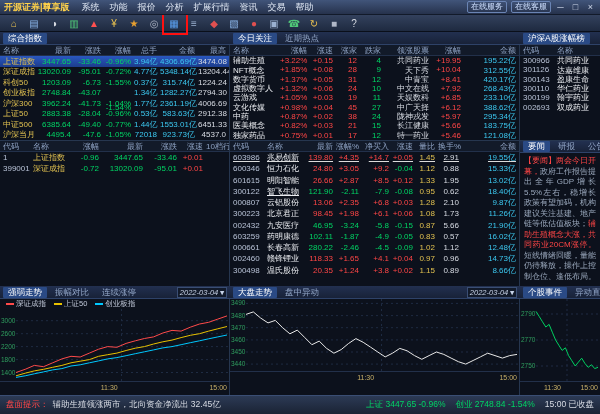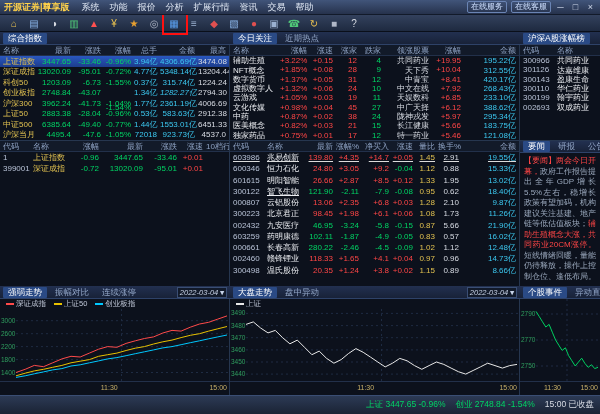--- a/index.html
+++ b/index.html
@@ -139,21 +139,21 @@
       <span class="tcell cyan" style="width: 26px;">0.37亿</span>
       <span class="tcell cyan" style="width: 38px;">315.74亿</span>
       <span class="tcell white" style="width: 31px;">1224.24</span>
     </div>
     <div class="trow" style="height: 10.5px;">
       <span class="tcell yellow left" style="width: 36px;">创业板指</span>
       <span class="tcell dn" style="width: 38px;">2748.84</span>
       <span class="tcell dn" style="width: 30px;">-43.07</span>
       <span class="tcell dn" style="width: 30px; margin-top: 30px;">-1.54%</span>
       <span class="tcell cyan" style="width: 26px;">1.34亿</span>
-      <span class="tcell cyan" style="width: 38px; font-style: italic;">1282.27亿</span>
+      <span class="tcell cyan" style="width: 38px;">1282.27亿</span>
       <span class="tcell white" style="width: 31px;">2794.30</span>
     </div>
     <div class="trow" style="height: 10.5px;">
       <span class="tcell yellow left" style="width: 36px;">沪深300</span>
       <span class="tcell dn" style="width: 38px;">3962.24</span>
       <span class="tcell dn" style="width: 30px;">-41.73</span>
       <span class="tcell dn" style="width: 30px;">-1.04%</span>
       <span class="tcell cyan" style="width: 26px;">1.77亿</span>
       <span class="tcell cyan" style="width: 38px;">2361.19亿</span>
       <span class="tcell white" style="width: 31px;">4006.69</span>
@@ -550,23 +550,20 @@
         <polyline points="16.0,63.5 25.2,60.3 34.3,56.4 43.5,57.7 52.7,53.8 61.9,49.9 71.0,47.3 80.2,48.0 89.4,44.1 98.6,40.2 107.7,37.6 116.9,38.3 126.1,34.4 135.3,31.8 144.4,29.5 153.6,27.9 162.8,24.0 172.0,21.4 181.1,22.1 190.3,18.2 199.5,15.0 208.7,13.3 217.8,10.1 227.0,6.9" fill="none" stroke="#ff4a4a" stroke-width="1"></polyline>
         <polyline points="16.0,66.8 25.2,64.2 34.3,61.9 43.5,60.3 52.7,58.3 61.9,56.4 71.0,53.8 80.2,52.2 89.4,50.6 98.6,47.3 107.7,45.7 116.9,44.1 126.1,41.5 135.3,39.2 144.4,37.6 153.6,35.0 162.8,32.8 172.0,31.1 181.1,28.6 190.3,26.3 199.5,24.7 208.7,22.1 217.8,19.8 227.0,17.5" fill="none" stroke="#e8c100" stroke-width="1"></polyline>
         <polyline points="16.0,68.4 25.2,66.8 34.3,64.8 43.5,62.9 52.7,60.9 61.9,59.6 71.0,57.0 80.2,55.8 89.4,53.8 98.6,51.9 107.7,49.9 116.9,48.6 126.1,46.7 135.3,44.7 144.4,42.8 153.6,40.9 162.8,38.9 172.0,37.6 181.1,35.7 190.3,33.7 199.5,31.8 208.7,29.8 217.8,27.9 227.0,26.0" fill="none" stroke="#00c8ff" stroke-width="1"></polyline>
       </svg></div>
   <div class="xlabels">
     <span class="xl-mid">11:30</span>
     <span class="xl-end">15:00</span>
   </div>
 </div>
 <div class="abs panel" style="left:230px;top:299px;width:290px;height:96px;">
-  <div class="legend">
-      <span class="lg-item"><i style="background: rgb(232, 232, 232);"></i><span>上证</span></span>
-    </div>
   <div class="chart-svg" style="height:72px;"><svg xmlns="http://www.w3.org/2000/svg" width="289" height="72">
         <line x1="16" y1="4.4" x2="288" y2="4.4" stroke="#1e2b42" stroke-width="1" stroke-dasharray="2,3"></line>
         <text x="1" y="6.4" fill="#2f9e5f" font-size="6.5">3490</text>
         <line x1="16" y1="16.6" x2="288" y2="16.6" stroke="#1e2b42" stroke-width="1" stroke-dasharray="2,3"></line>
         <text x="1" y="18.6" fill="#2f9e5f" font-size="6.5">3480</text>
         <line x1="16" y1="28.7" x2="288" y2="28.7" stroke="#1e2b42" stroke-width="1" stroke-dasharray="2,3"></line>
         <text x="1" y="30.7" fill="#2f9e5f" font-size="6.5">3470</text>
         <line x1="16" y1="40.9" x2="288" y2="40.9" stroke="#1e2b42" stroke-width="1" stroke-dasharray="2,3"></line>
         <text x="1" y="42.9" fill="#2f9e5f" font-size="6.5">3460</text>
         <line x1="16" y1="53.0" x2="288" y2="53.0" stroke="#1e2b42" stroke-width="1" stroke-dasharray="2,3"></line>
@@ -592,18 +589,22 @@
         <line x1="47.0" y1="0" x2="47.0" y2="82" stroke="#1e2b42" stroke-dasharray="2,3"></line>
         <polyline points="16.0,12.4 19.3,17.6 22.5,22.8 25.8,28.0 29.1,25.4 32.3,33.2 35.6,41.0 38.8,46.2 42.1,51.4 45.4,48.8 48.6,56.6 51.9,61.8 55.2,67.0 58.4,63.1 61.7,59.2 64.9,64.4 68.2,68.3 71.5,65.7 74.7,69.6 78.0,68.3" fill="none" stroke="#00d060" stroke-width="1"></polyline>
       </svg></div>
   <div class="xlabels">
     <span class="xl-mid" style="left:30%;">11:30</span>
     <span class="xl-end">15:00</span>
   </div>
 </div>
 
 <div class="abs statusbar">
+  <span style="display:flex;gap:4px;">
+      <span class="up">盘面提示：</span>
+      <span class="white">辅助生殖领涨两市，北向资金净流出 32.45亿</span>
+    </span>
   <span class="sb-right">
       <span class="dn">上证 3447.65 -0.96%</span>
       <span class="dn">创业 2748.84 -1.54%</span>
       <span class="white">15:00 已收盘</span>
     </span>
 </div>
 
 </body></html>

